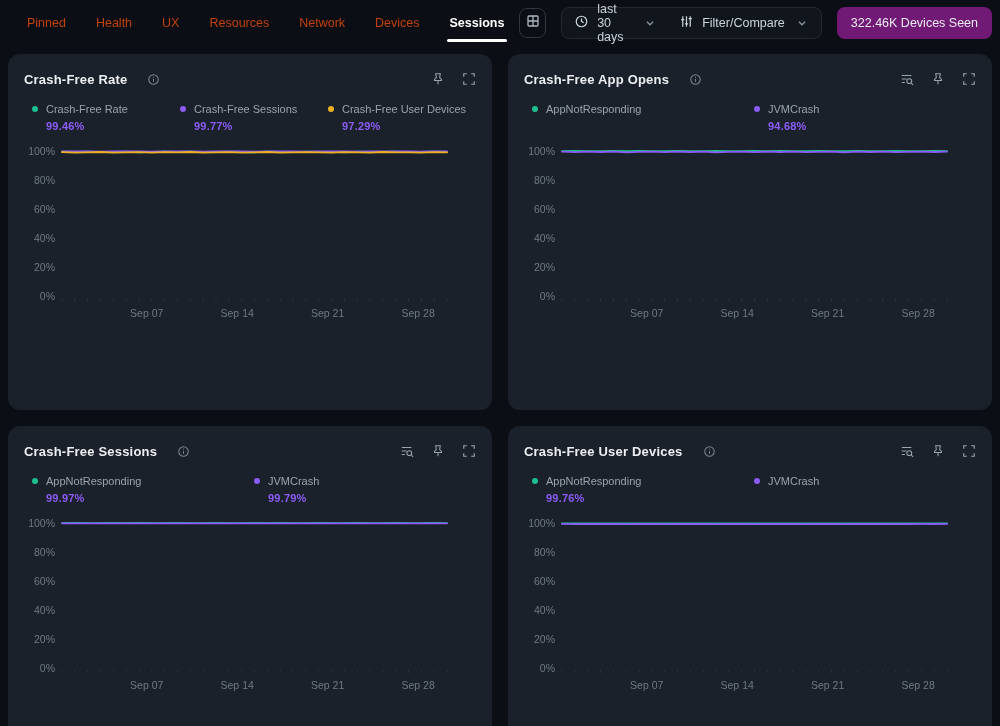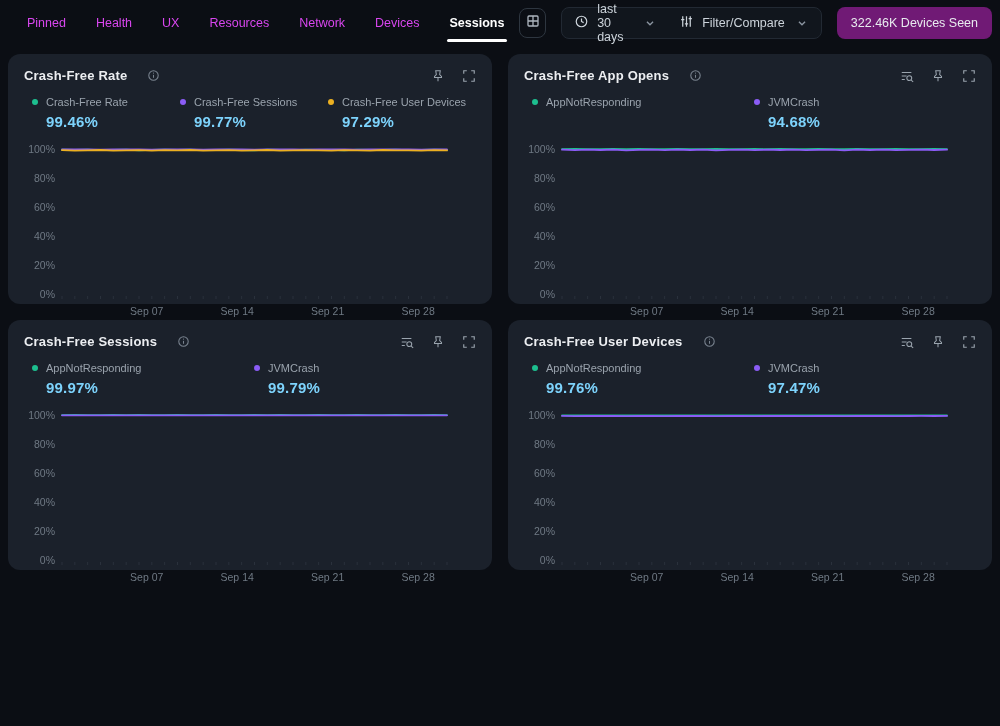--- a/index.html
+++ b/index.html
@@ -12,21 +12,21 @@
     overflow:hidden;
   }
   
   .topbar{
     height:46px; display:flex; align-items:center; justify-content:space-between;
     padding:0 8px 0 12px;
   }
   .tabs{ display:flex; align-items:stretch; height:46px; }
   .tab{
     position:relative; display:flex; align-items:center;
-    padding:0 15px; font-size:12.5px; color:#d946ef; cursor:pointer; white-space:nowrap;
+    padding:0 15px; font-size:12.5px; color:#c2410c; cursor:pointer; white-space:nowrap;
   }
   .tab.active{ color:#ffffff; font-weight:700; }
   .tab.active::after{
     content:""; position:absolute; left:12px; right:12px; bottom:4px;
     height:3px; border-radius:2px; background:#ffffff;
   }
   .controls{ display:flex; align-items:center; gap:15px; }
   .icon-btn{
     width:30px; height:30px; border:1px solid #2e3640; border-radius:8px;
     display:flex; align-items:center; justify-content:center; color:#aeb6bf;
@@ -40,35 +40,35 @@
   .pill-group .chev{ color:#8b95a1; margin-left:2px; display:flex; }
   .badge{
     height:32px; background:#701a75; border-radius:8px; display:flex; align-items:center;
     padding:0 14px; font-size:12.5px; font-weight:500; color:#e8ebef; white-space:nowrap;
   }
   
   .grid{
     display:grid; grid-template-columns:1fr 1fr; gap:16px; padding:8px;
   }
   .card{
-    background:#1b212b; border-radius:12px; height:250px;
+    background:#1b212b; border-radius:12px; height:356px;
     padding:14px 16px 8px 16px; display:flex; flex-direction:column;
   }
   .card-header{ display:flex; align-items:center; height:22px; }
   .card-title{ font-size:13px; font-weight:700; color:#eceef1; letter-spacing:.2px; }
   .info-icon{ margin-left:20px; color:#79838f; display:flex; cursor:pointer; }
   .card-actions{ margin-left:auto; display:flex; align-items:center; gap:17px; color:#9aa4ae; }
   .card-actions .act{ display:flex; cursor:pointer; }
   .legend{ display:grid; margin-top:13px; padding-left:8px; }
   .legend.cols-3{ grid-template-columns:1fr 1fr 1fr; }
   .legend.cols-2{ grid-template-columns:1fr 1fr; }
   .legend-item{ cursor:pointer; }
   .legend-top{ display:flex; align-items:center; gap:8px; font-size:11px; color:#9aa3ad; }
   .legend-dot{ width:6px; height:6px; border-radius:50%; flex:0 0 auto; }
-  .legend-value{ font-size:15px; font-weight:700; color:#7dd3fc; margin:5px 0 0 14px; letter-spacing:.2px; }
+  .legend-value{ font-size:11px; font-weight:700; color:#8b5cf6; margin:5px 0 0 14px; letter-spacing:.2px; }
   .chart-wrap{ margin-top:4px; flex:1; }
   svg.chart{ display:block; }
   svg.chart text{ fill:#6f7984; font-size:10.5px; font-family:"Liberation Sans",sans-serif; }
 </style>
 </head>
 <body>
 
 <div class="topbar">
   <div class="tabs">
       <div class="tab">Pinned</div>
@@ -452,21 +452,20 @@
             <span class="legend-dot" style="background: rgb(29, 191, 143);"></span>
             <span>AppNotResponding</span>
           </div>
           <div class="legend-value">99.76%</div>
         </div>
         <div class="legend-item">
           <div class="legend-top">
             <span class="legend-dot" style="background: rgb(139, 92, 246);"></span>
             <span>JVMCrash</span>
           </div>
-          <div class="legend-value">97.47%</div>
         </div>
       </div>
     <div class="chart-wrap">
       <svg class="chart" width="448" height="200" viewBox="0 0 448 200">
           <text x="31" y="18.5" text-anchor="end">100%</text>
           <text x="31" y="47.5" text-anchor="end">80%</text>
           <text x="31" y="76.5" text-anchor="end">60%</text>
           <text x="31" y="105.5" text-anchor="end">40%</text>
           <text x="31" y="134.5" text-anchor="end">20%</text>
           <text x="31" y="163.5" text-anchor="end">0%</text>

